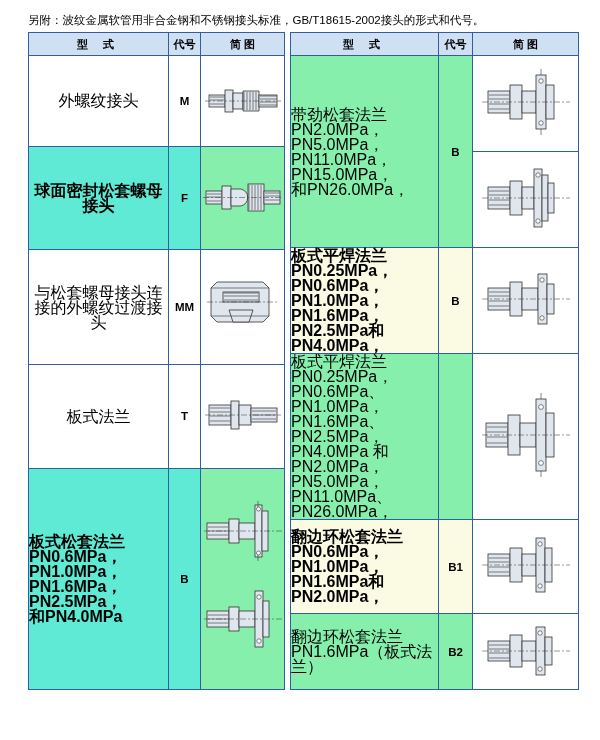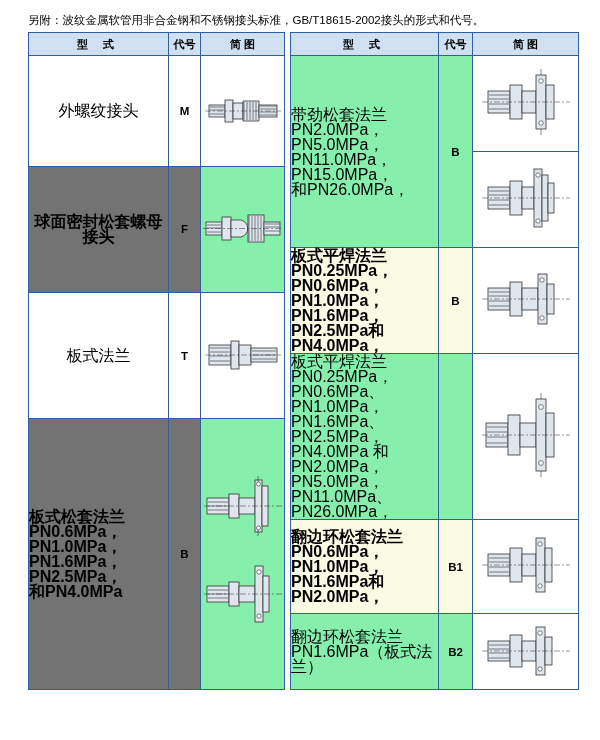--- a/index.html
+++ b/index.html
@@ -70,21 +70,21 @@
   .cell-code {
     text-align: center;
     font-size: 11.5px;
     font-weight: bold;
   }
   .cell-fig {
     text-align: center;
     background: #fff;
     padding: 2px;
   }
-  .row-yellow > td { background: #737373; }
+  .row-yellow > td { background: #5eead4; }
   .row-white > td { background: #ffffff; }
   td.yellow { background: #fbfae3; }
   td.white { background: #86efac; }
 
   .fig {
     display: block;
     margin: 0 auto;
   }
   
   .left col.c1 { width: 140px; }
@@ -155,20 +155,38 @@
               <g stroke="#333" stroke-width="0.6" fill="none">
                 <path d="M47 18 l0 25 M50 18 l0 25 M53 18 l0 25 M56 18 l0 25 M59 18 l0 25"></path>
                 <path d="M63 26 h15 M63 29 h15 M63 33 h15"></path>
                 <path d="M5 27 h14 M5 30 h14 M5 34 h14"></path>
                 <path d="M1 30.5 h80" stroke-dasharray="6 2 2 2" stroke-width="0.5"></path>
               </g>
             </svg>
           </td>
         </tr>
 
+        <tr class="row-white" style="height:92px">
+          <td class="cell-type center" style="white-space:pre-line">与松套螺母接头连接的外螺纹过渡接头</td>
+          <td class="cell-code">MM</td>
+          <td class="cell-fig">
+            <svg class="fig" width="80" height="74" viewBox="0 0 80 74">
+              <g fill="#dfe6ee" stroke="#333" stroke-width="0.8">
+                <polygon points="14,12 60,12 66,18 66,46 60,52 14,52 8,46 8,18"></polygon>
+                <rect x="20" y="22" width="36" height="10"></rect>
+                <polygon points="26,40 50,40 46,52 30,52"></polygon>
+              </g>
+              <g stroke="#333" stroke-width="0.6" fill="none">
+                <path d="M21 23 h34 M21 26 h34 M21 30 h34"></path>
+                <path d="M8 18 h58 M8 46 h58"></path>
+                <path d="M4 32 h72" stroke-dasharray="6 2 2 2" stroke-width="0.5"></path>
+              </g>
+            </svg>
+          </td>
+        </tr>
 
 
         <tr class="row-white" style="height:82px">
           <td class="cell-type center">板式法兰</td>
           <td class="cell-code">T</td>
           <td class="cell-fig">
             <svg class="fig" width="80" height="62" viewBox="0 0 80 62">
               <g fill="#dfe6ee" stroke="#333" stroke-width="0.8">
                 <rect x="6" y="20" width="22" height="20"></rect>
                 <rect x="28" y="16" width="8" height="28"></rect>

